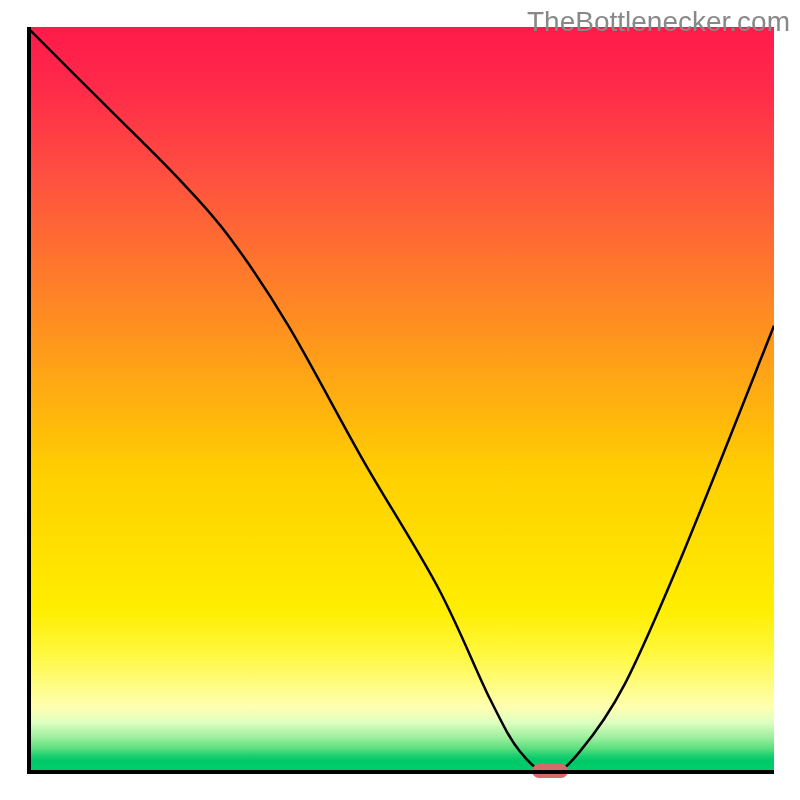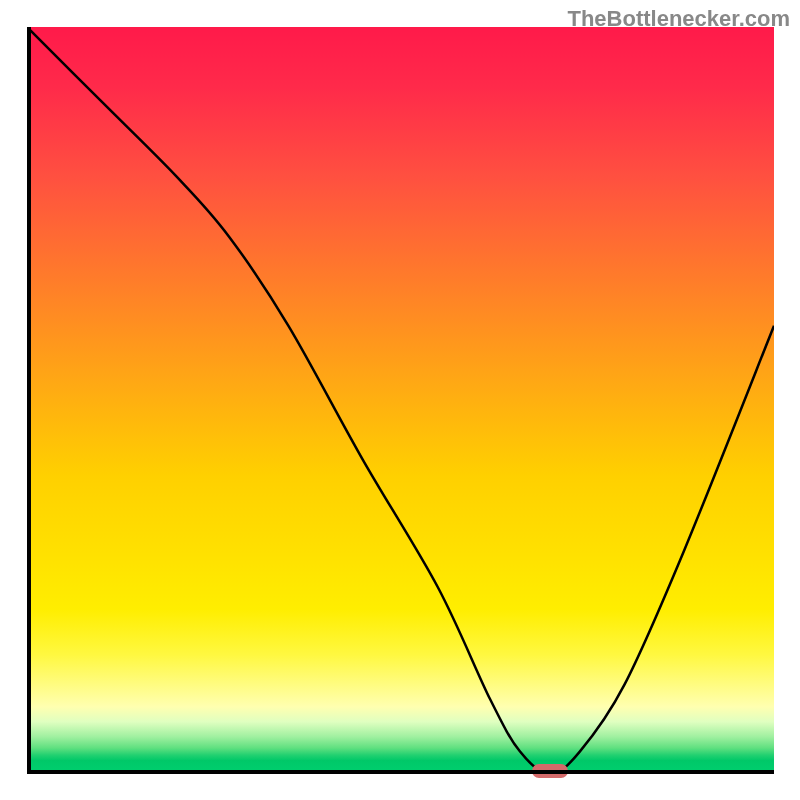--- a/index.html
+++ b/index.html
@@ -8,22 +8,22 @@
     height: 800px;
     background: #ffffff;
     position: relative;
     overflow: hidden;
     font-family: Arial, sans-serif;
   }
   .attribution {
     position: absolute;
     top: 6px;
     right: 10px;
-    font-size: 22px;
-    font-weight: bold;
+    font-size: 28px;
+    font-weight: normal;
     color: #888888;
     z-index: 10;
   }
   .chart-area {
     position: absolute;
     left: 27px;
     top: 27px;
     width: 747px;
     height: 747px;
   }

